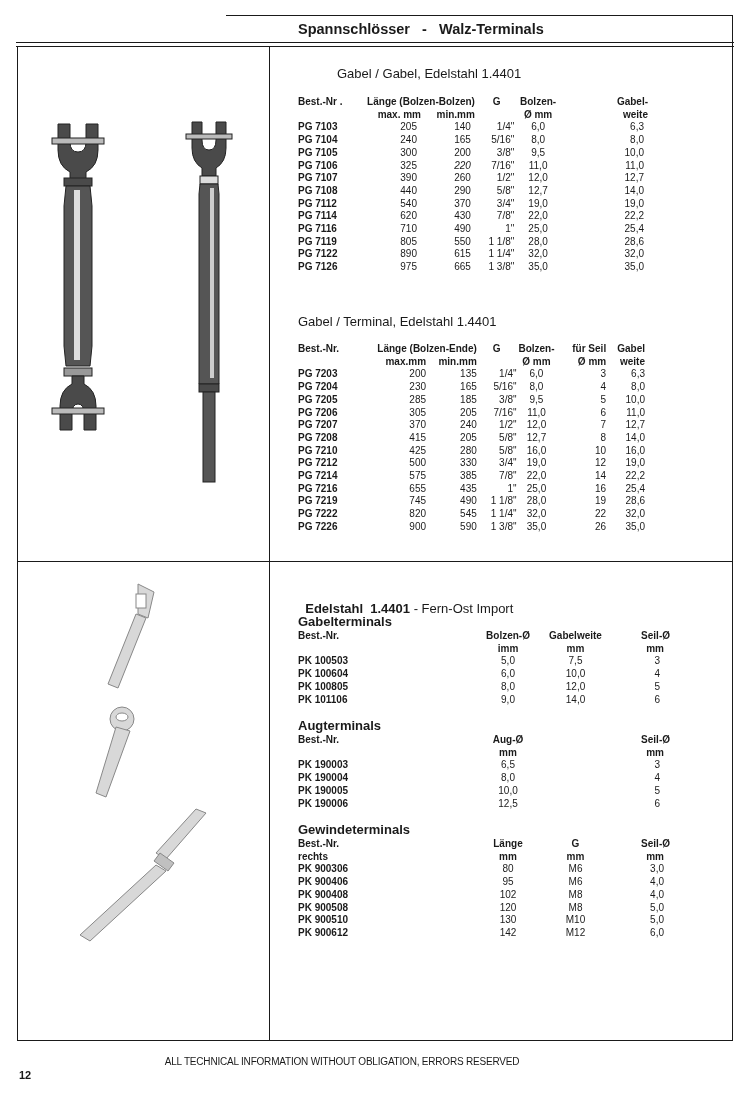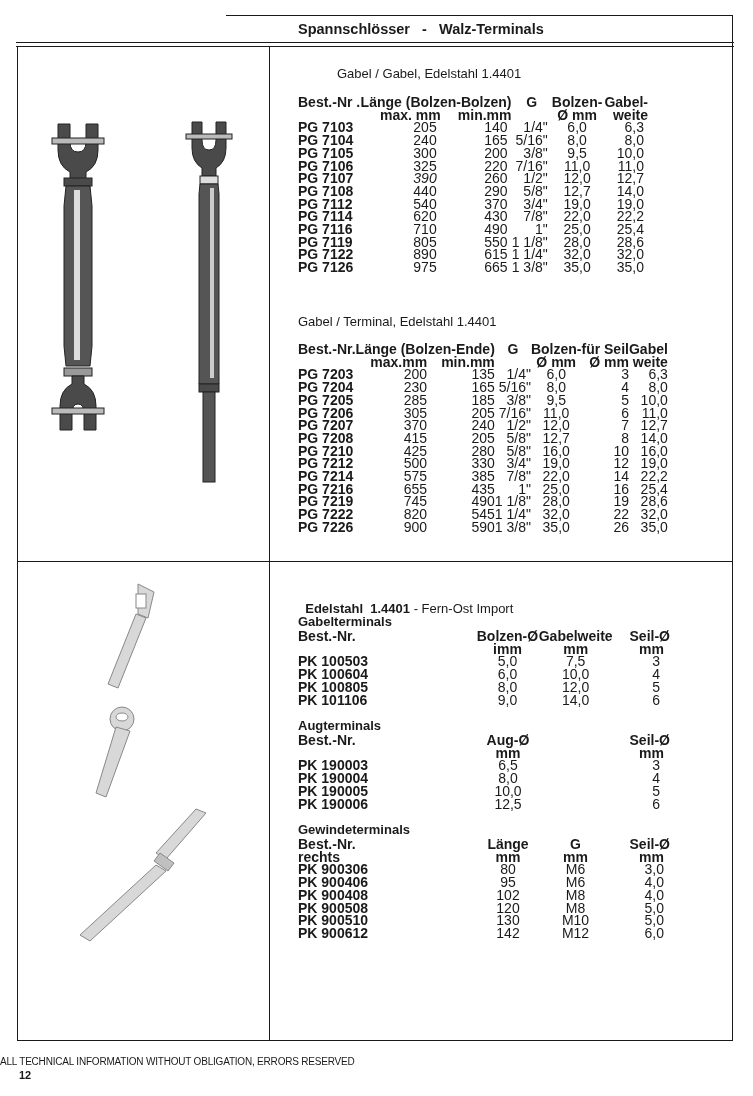--- a/index.html
+++ b/index.html
@@ -2,28 +2,28 @@
 <html><head>
 <meta charset="utf-8">
 <style>
   html, body { margin:0; padding:0; background:#ffffff; }
   body { width:753px; height:1096px; position:relative; overflow:hidden;
          font-family:"Liberation Sans", sans-serif; color:#1a1a1a; }
   .line { position:absolute; background:#1a1a1a; }
   .title { position:absolute; left:298px; top:21px; font-size:14.5px; font-weight:bold; white-space:pre; }
   .sec-title { position:absolute; left:298px; font-size:13px; white-space:pre; }
   .sub-title { position:absolute; left:298px; font-size:13px; font-weight:bold; }
-  table.t { position:absolute; left:298px; border-collapse:collapse; font-size:14px; }
+  table.t { position:absolute; left:298px; border-collapse:collapse; font-size:10px; }
   table.t td, table.t th { padding:0; height:12.7px; line-height:12.7px; white-space:nowrap; font-weight:normal; }
   table.t td.id { font-weight:bold; text-align:left; }
   table.t th { font-weight:bold; }
   table.t .r { text-align:right; }
   table.t .c { text-align:center; }
   table.t .l { text-align:left; }
-  .footer { position:absolute; left:0; width:684px; top:1056px; font-size:10px; letter-spacing:-0.2px; }
+  .footer { position:absolute; left:0; width:684px; top:1056px; text-align:center; font-size:10px; letter-spacing:-0.2px; }
   .pageno { position:absolute; left:19px; top:1069px; font-size:11px; font-weight:bold; }
   svg { position:absolute; }
 </style>
 </head>
 <body>
 
 <div class="line" style="left:226px; top:15px; width:507px; height:1px;"></div>
 <div class="line" style="left:732px; top:15px; width:1px; height:1026px;"></div>
 <div class="line" style="left:16px; top:42px; width:718px; height:1px;"></div>
 <div class="line" style="left:16px; top:46px; width:718px; height:1px;"></div>
@@ -127,28 +127,28 @@
         <td class="id">PG 7105</td>
         <td class="r" style="padding-right: 4px;">300</td>
         <td class="r" style="padding-right: 4px;">200</td>
         <td class="r" style="padding-right: 4px;">3/8"</td>
         <td class="c">9,5</td>
         <td class="r" style="padding-right: 4px;">10,0</td>
       </tr>
       <tr>
         <td class="id">PG 7106</td>
         <td class="r" style="padding-right: 4px;">325</td>
-        <td class="r" style="padding-right: 4px;">220</td>
+        <td class="r" style="padding-right: 4px; font-style: italic;">220</td>
         <td class="r" style="padding-right: 4px;">7/16"</td>
         <td class="c">11,0</td>
         <td class="r" style="padding-right: 4px;">11,0</td>
       </tr>
       <tr>
         <td class="id">PG 7107</td>
-        <td class="r" style="padding-right: 4px; font-style: italic;">390</td>
+        <td class="r" style="padding-right: 4px;">390</td>
         <td class="r" style="padding-right: 4px;">260</td>
         <td class="r" style="padding-right: 4px;">1/2"</td>
         <td class="c">12,0</td>
         <td class="r" style="padding-right: 4px;">12,7</td>
       </tr>
       <tr>
         <td class="id">PG 7108</td>
         <td class="r" style="padding-right: 4px;">440</td>
         <td class="r" style="padding-right: 4px;">290</td>
         <td class="r" style="padding-right: 4px;">5/8"</td>

